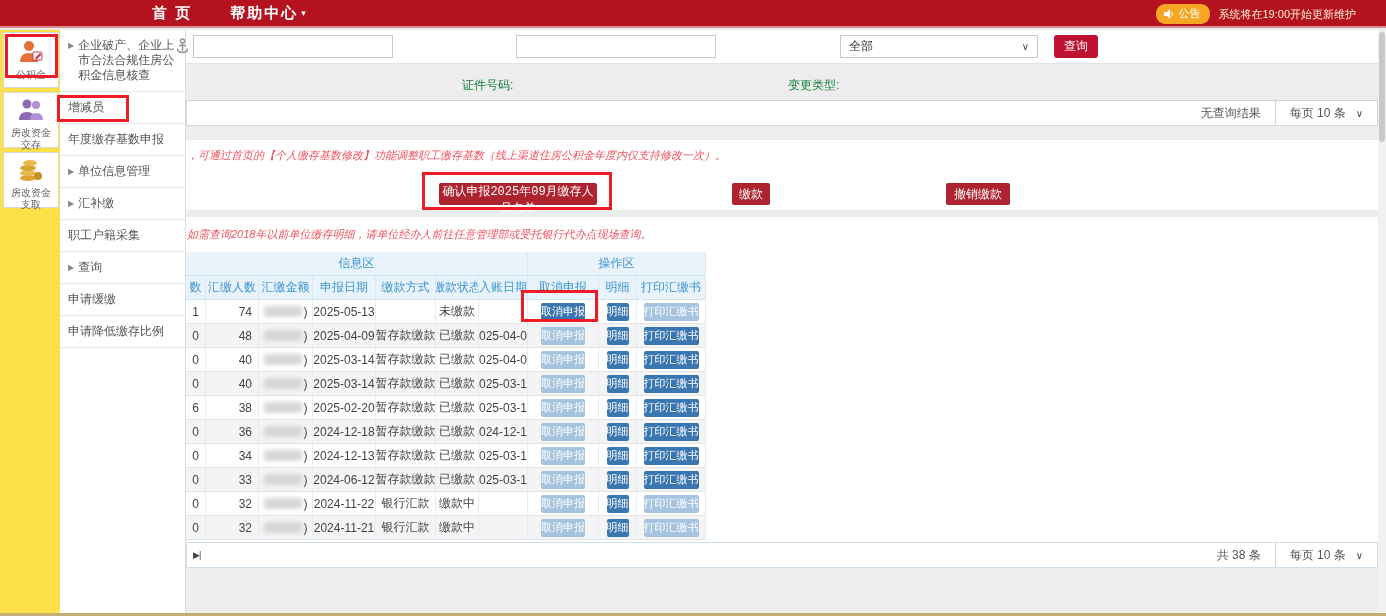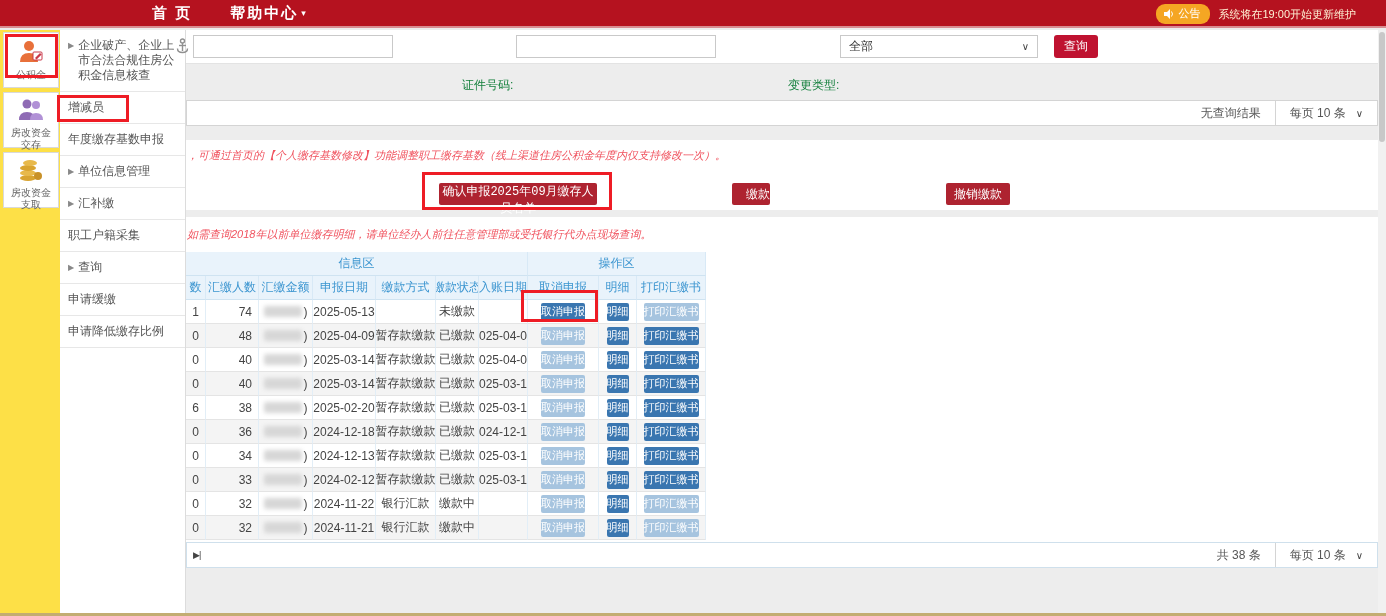--- a/index.html
+++ b/index.html
@@ -210,21 +210,21 @@
         <div class="pagesize">
           <span>每页 10 条</span>
           <span class="select-chevron">∨</span>
         </div>
       </div>
     </div>
 
     <div class="panel block1">
       <div class="notice" style="top:8px;">，可通过首页的【个人缴存基数修改】功能调整职工缴存基数（线上渠道住房公积金年度内仅支持修改一次）。</div>
       <button class="btn-dark" style="left:253px;top:43px;width:158px;font-family:Liberation Mono, monospace;">确认申报2025年09月缴存人员名单</button>
-      <button class="btn-dark" style="left:546px;top:43px;width:38px;text-align:right;">缴款</button>
+      <button class="btn-dark" style="left:546px;top:43px;width:38px;">缴款</button>
       <button class="btn-dark" style="left:760px;top:43px;width:64px;">撤销缴款</button>
     </div>
 
     <div class="panel block2">
       <div class="notice" style="top:10px;">如需查询2018年以前单位缴存明细，请单位经办人前往任意管理部或受托银行代办点现场查询。</div>
     </div>
 
     <div class="t2">
       <div class="t2-grid" id="t2-grid">
           <div class="t2row ghead">
@@ -390,21 +390,21 @@
               <button class="cellbtn b-on">打印汇缴书</button>
             </div>
           </div>
           <div class="t2row drow even">
             <div class="t2cell num" style="width: 20px;">0</div>
             <div class="t2cell num" style="width: 53px;">33</div>
             <div class="t2cell" style="width: 54px;">
               <span class="blob"></span>
               <span>)</span>
             </div>
-            <div class="t2cell" style="width: 63px;">2024-02-12</div>
+            <div class="t2cell" style="width: 63px;">2024-06-12</div>
             <div class="t2cell" style="width: 60px;">暂存款缴款</div>
             <div class="t2cell" style="width: 43px;">已缴款</div>
             <div class="t2cell" style="width: 49px;">2025-03-14</div>
             <div class="t2cell" style="width: 71px;">
               <button class="cellbtn b-off">取消申报</button>
             </div>
             <div class="t2cell" style="width: 38px;">
               <button class="cellbtn b-on">明细</button>
             </div>
             <div class="t2cell" style="width: 69px;">

